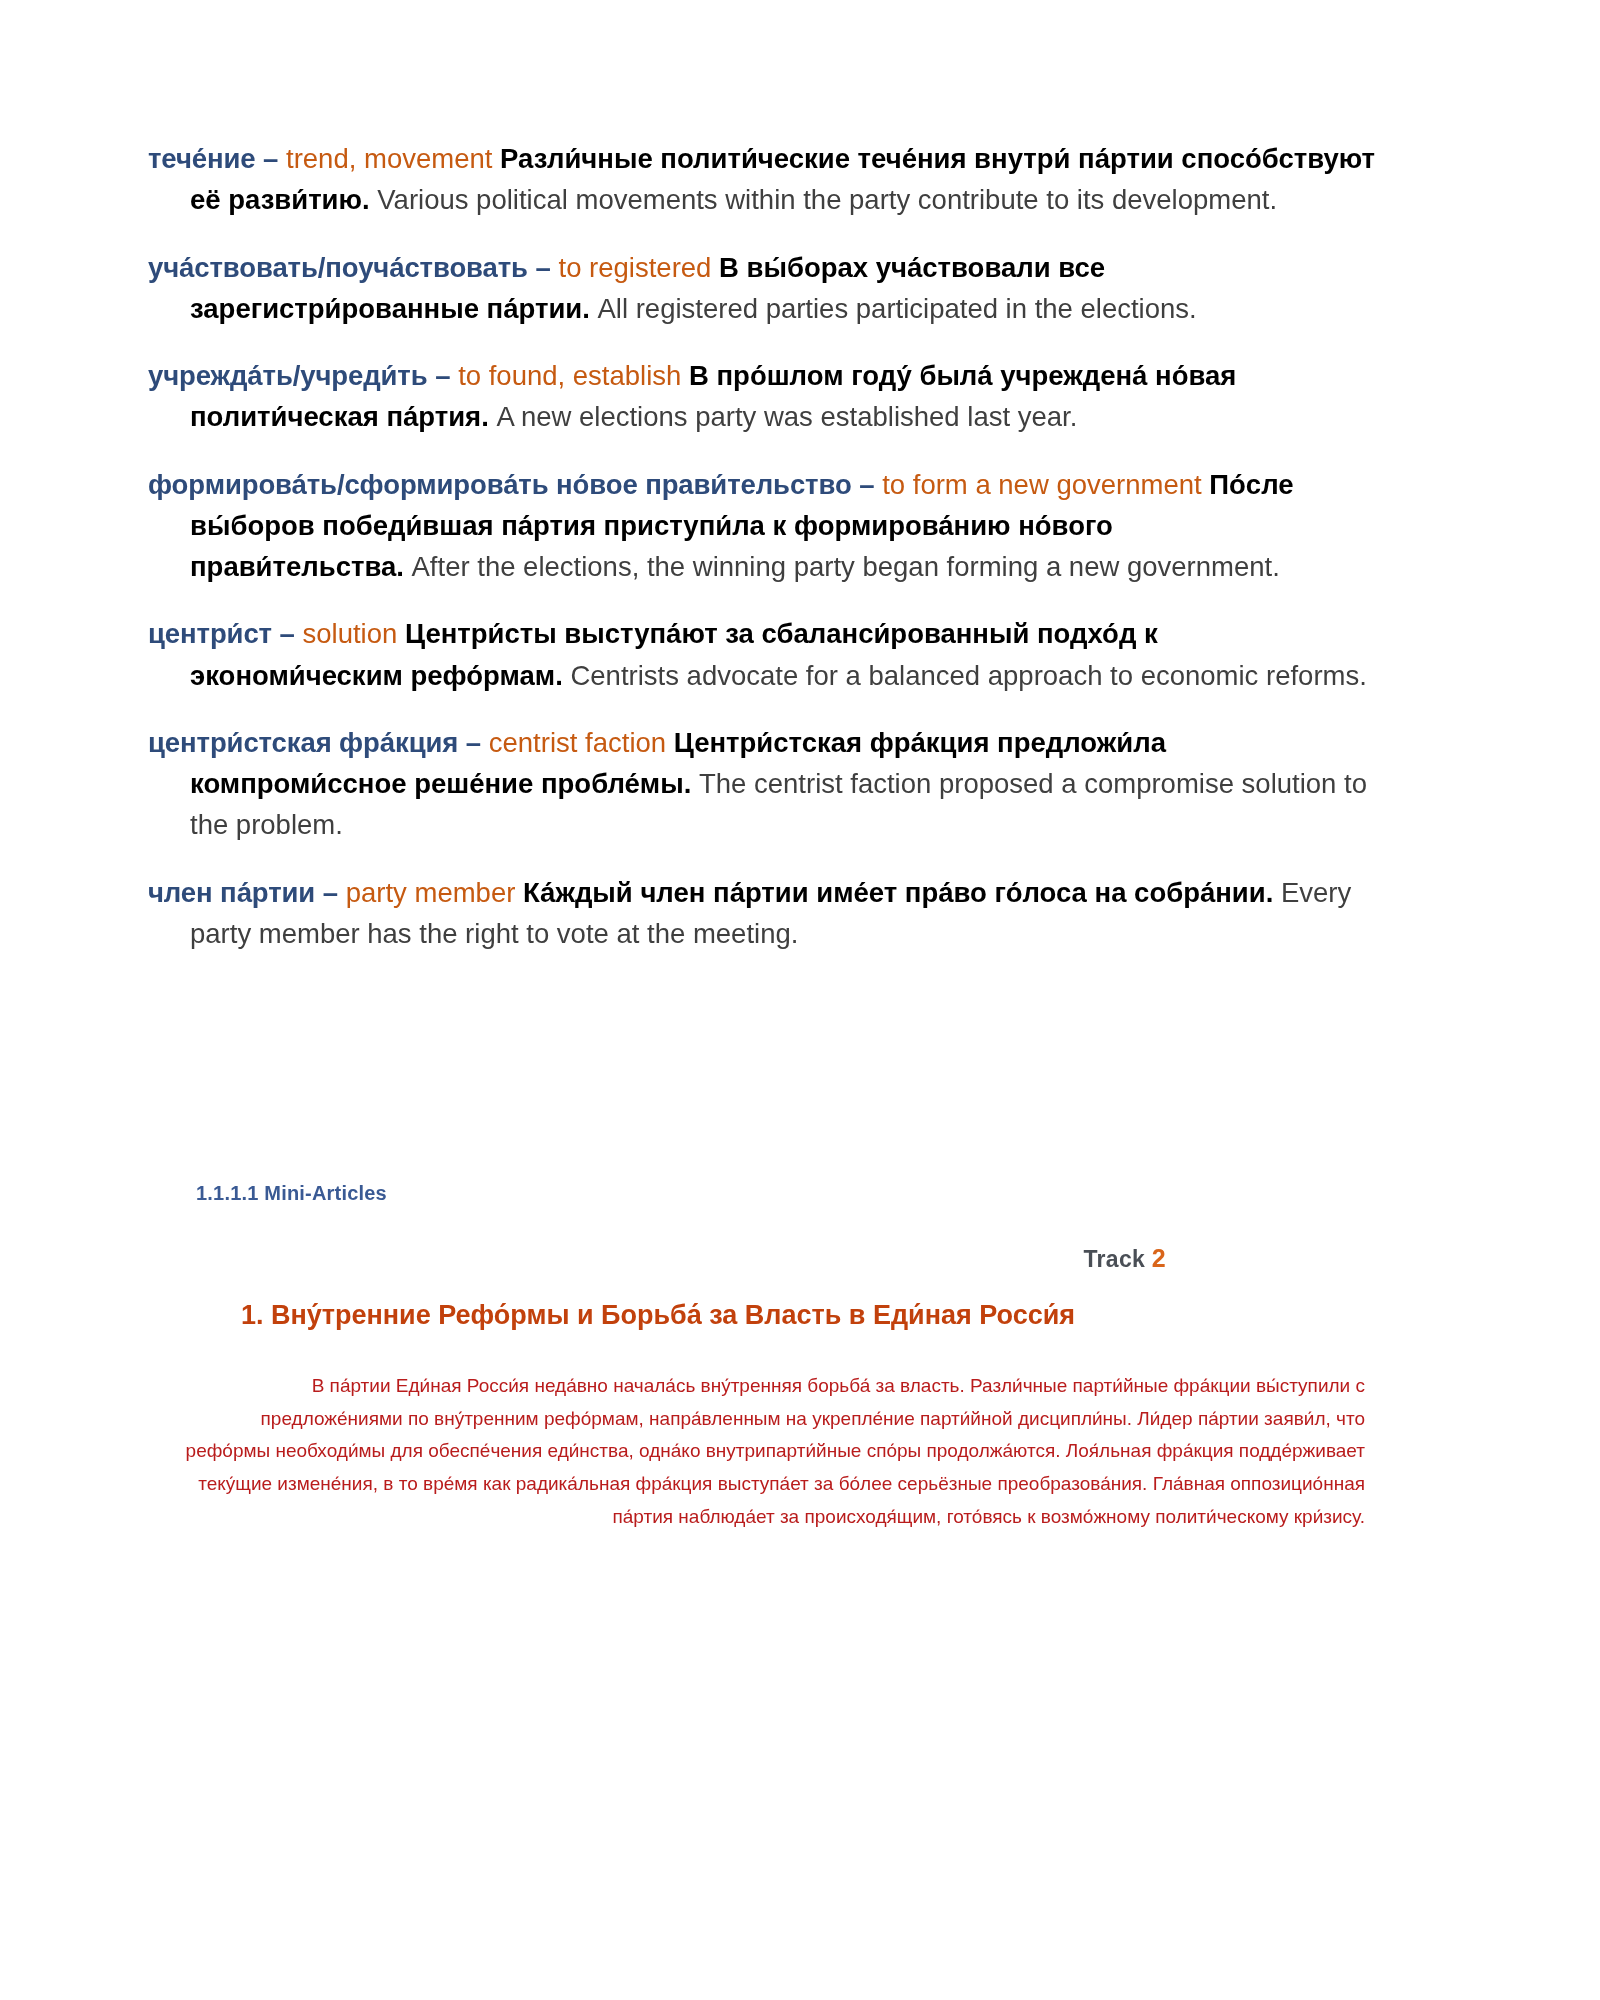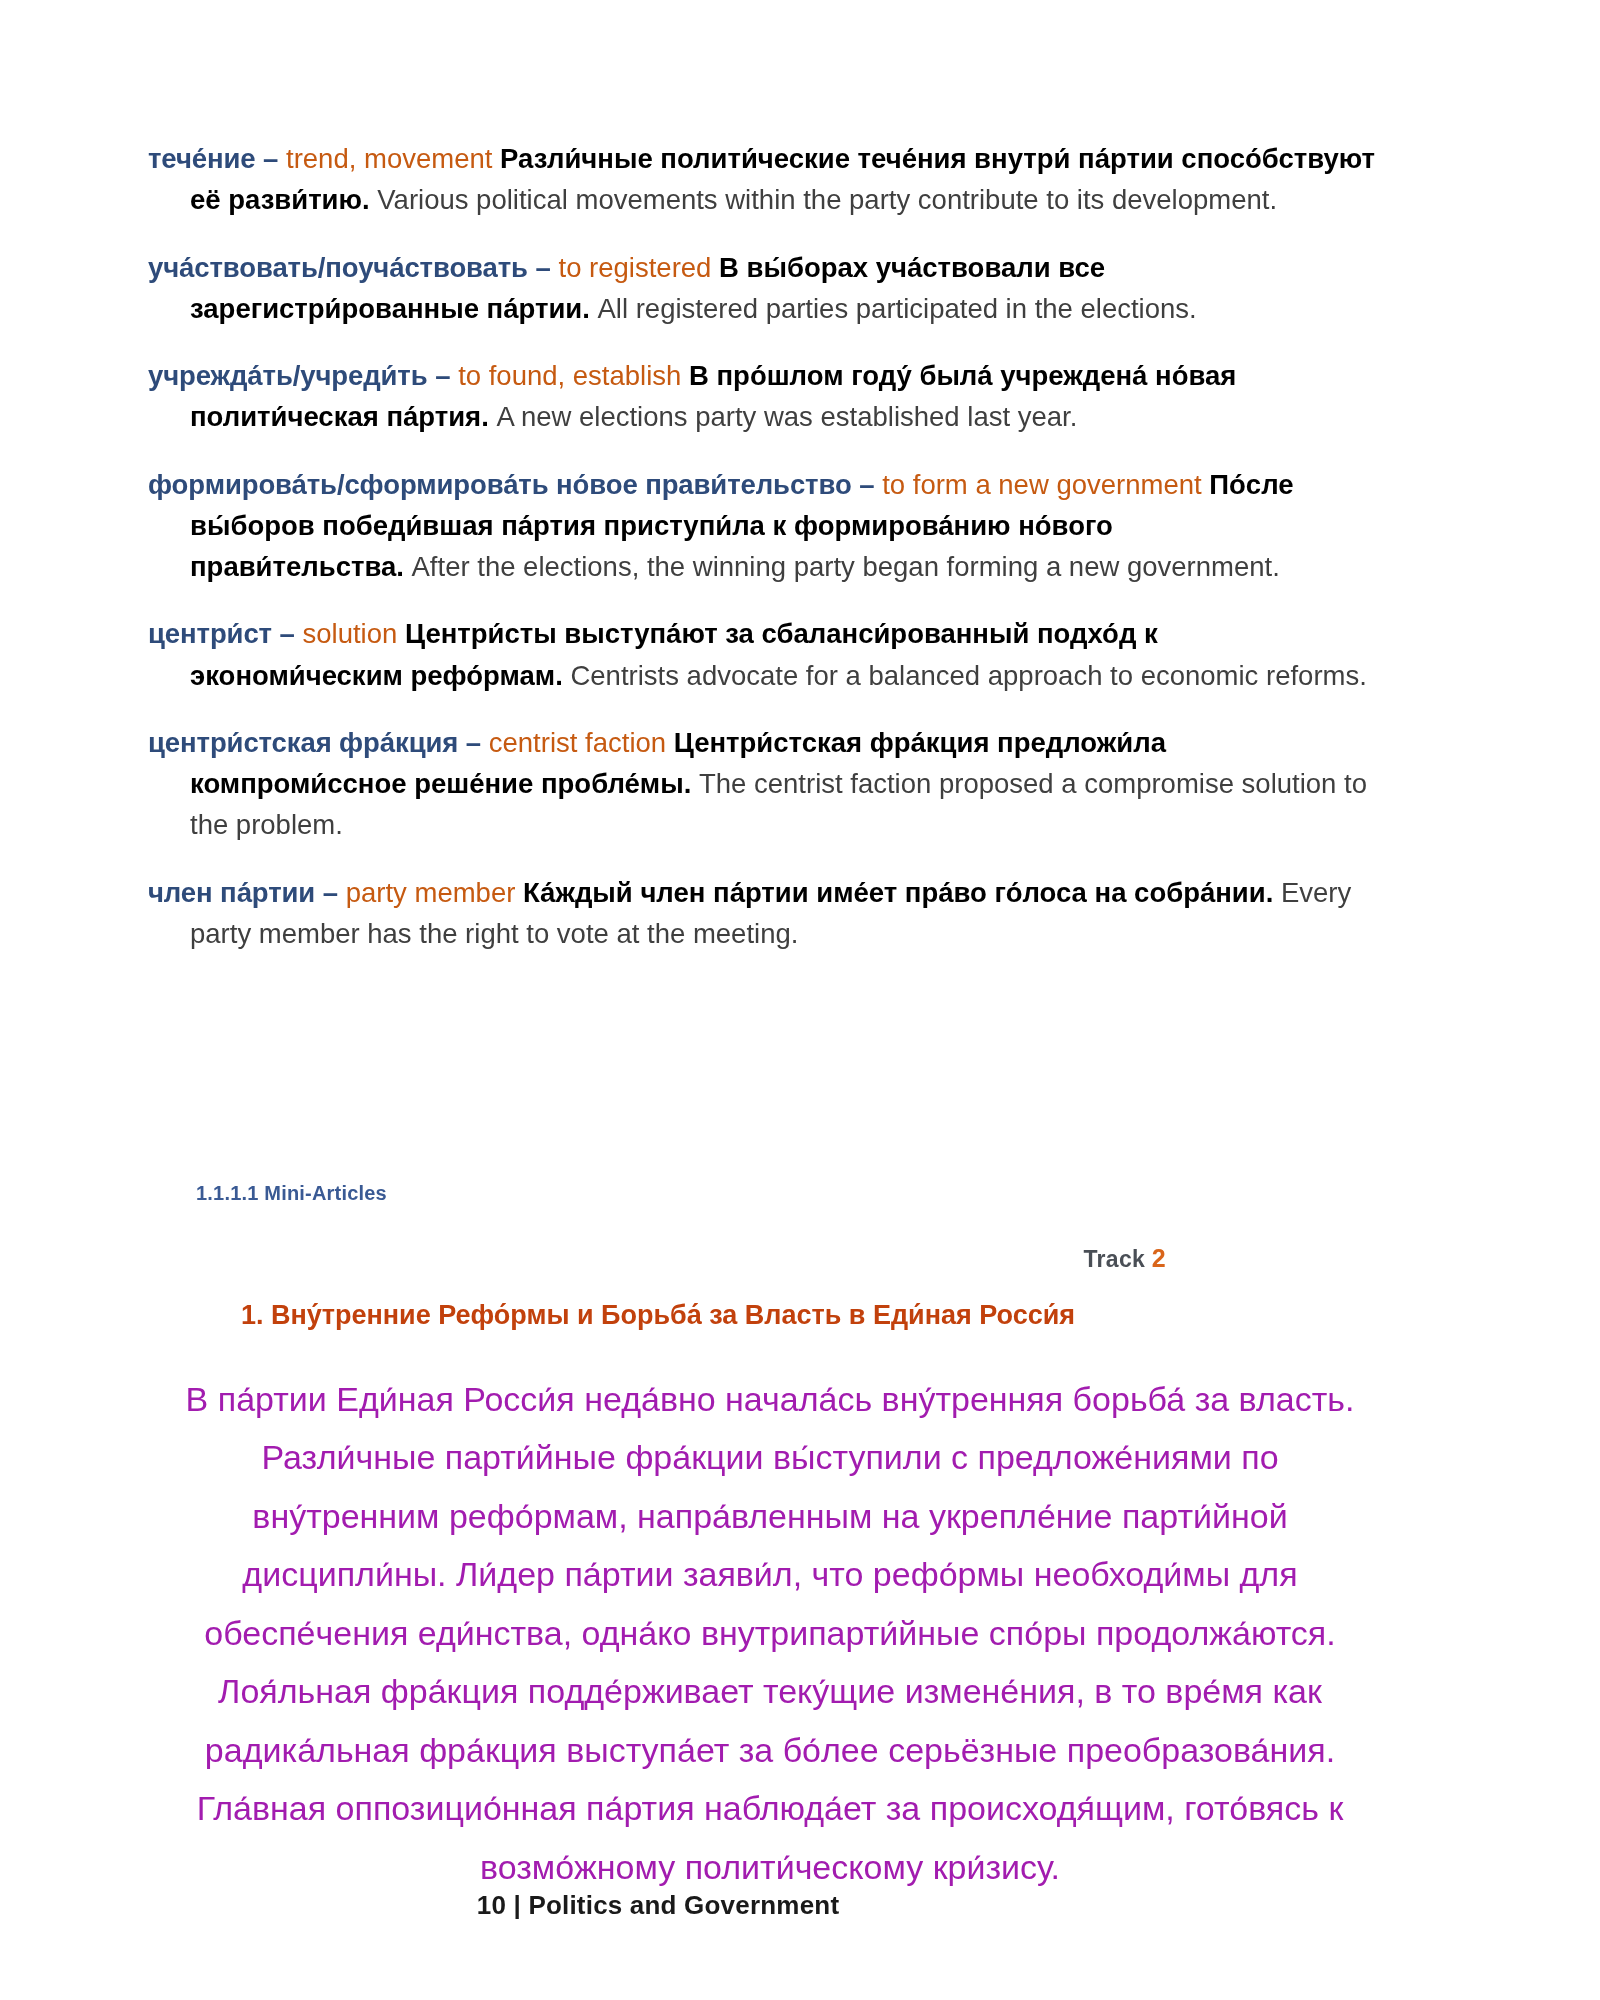--- a/index.html
+++ b/index.html
@@ -103,24 +103,24 @@
     font-weight: bold;
     color: #c2410c;
     letter-spacing: 0px;
   }
 
   .article-body {
     position: absolute;
     left: 175px;
     top: 1370px;
     width: 1190px;
-    font-size: 34px;
+    font-size: 19px;
     line-height: 1.72;
-    color: #a21caf;
-    text-align: center;
+    color: #b91c1c;
+    text-align: right;
   }
 
   
   .page-footer {
     position: absolute;
     left: 0;
     right: 0;
     top: 1890px;
     text-align: center;
     font-size: 26px;
@@ -167,15 +167,14 @@
   </div>
 
   <div class="section-heading">1.1.1.1 Mini-Articles</div>
 
   <div class="track-marker"><span>Track</span>&nbsp;<span class="track-number">2</span></div>
 
   <div class="article-title">1. Вну́тренние Рефо́рмы и Борьба́ за Власть в Еди́ная Росси́я</div>
 
   <div class="article-body">В па́ртии Еди́ная Росси́я неда́вно начала́сь вну́тренняя борьба́ за власть. Разли́чные парти́йные фра́кции вы́ступили с предложе́ниями по вну́тренним рефо́рмам, напра́вленным на укрепле́ние парти́йной дисципли́ны. Ли́дер па́ртии заяви́л, что рефо́рмы необходи́мы для обеспе́чения еди́нства, одна́ко внутрипарти́йные спо́ры продолжа́ются. Лоя́льная фра́кция подде́рживает теку́щие измене́ния, в то вре́мя как радика́льная фра́кция выступа́ет за бо́лее серьёзные преобразова́ния. Гла́вная оппозицио́нная па́ртия наблюда́ет за происходя́щим, гото́вясь к возмо́жному полити́ческому кри́зису.</div>
 
-  <div class="page-footer">10 | Politics and Government</div>
 
 </div>
 
 </body></html>

